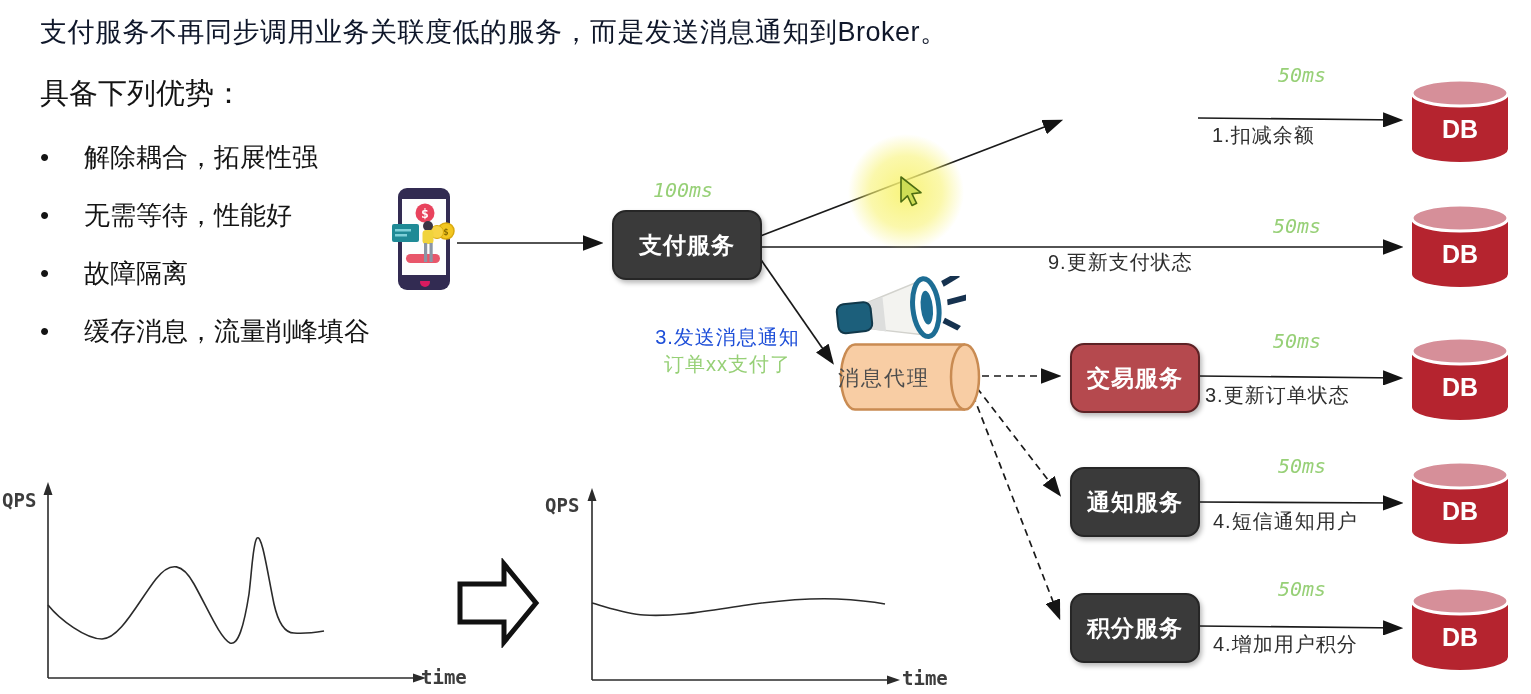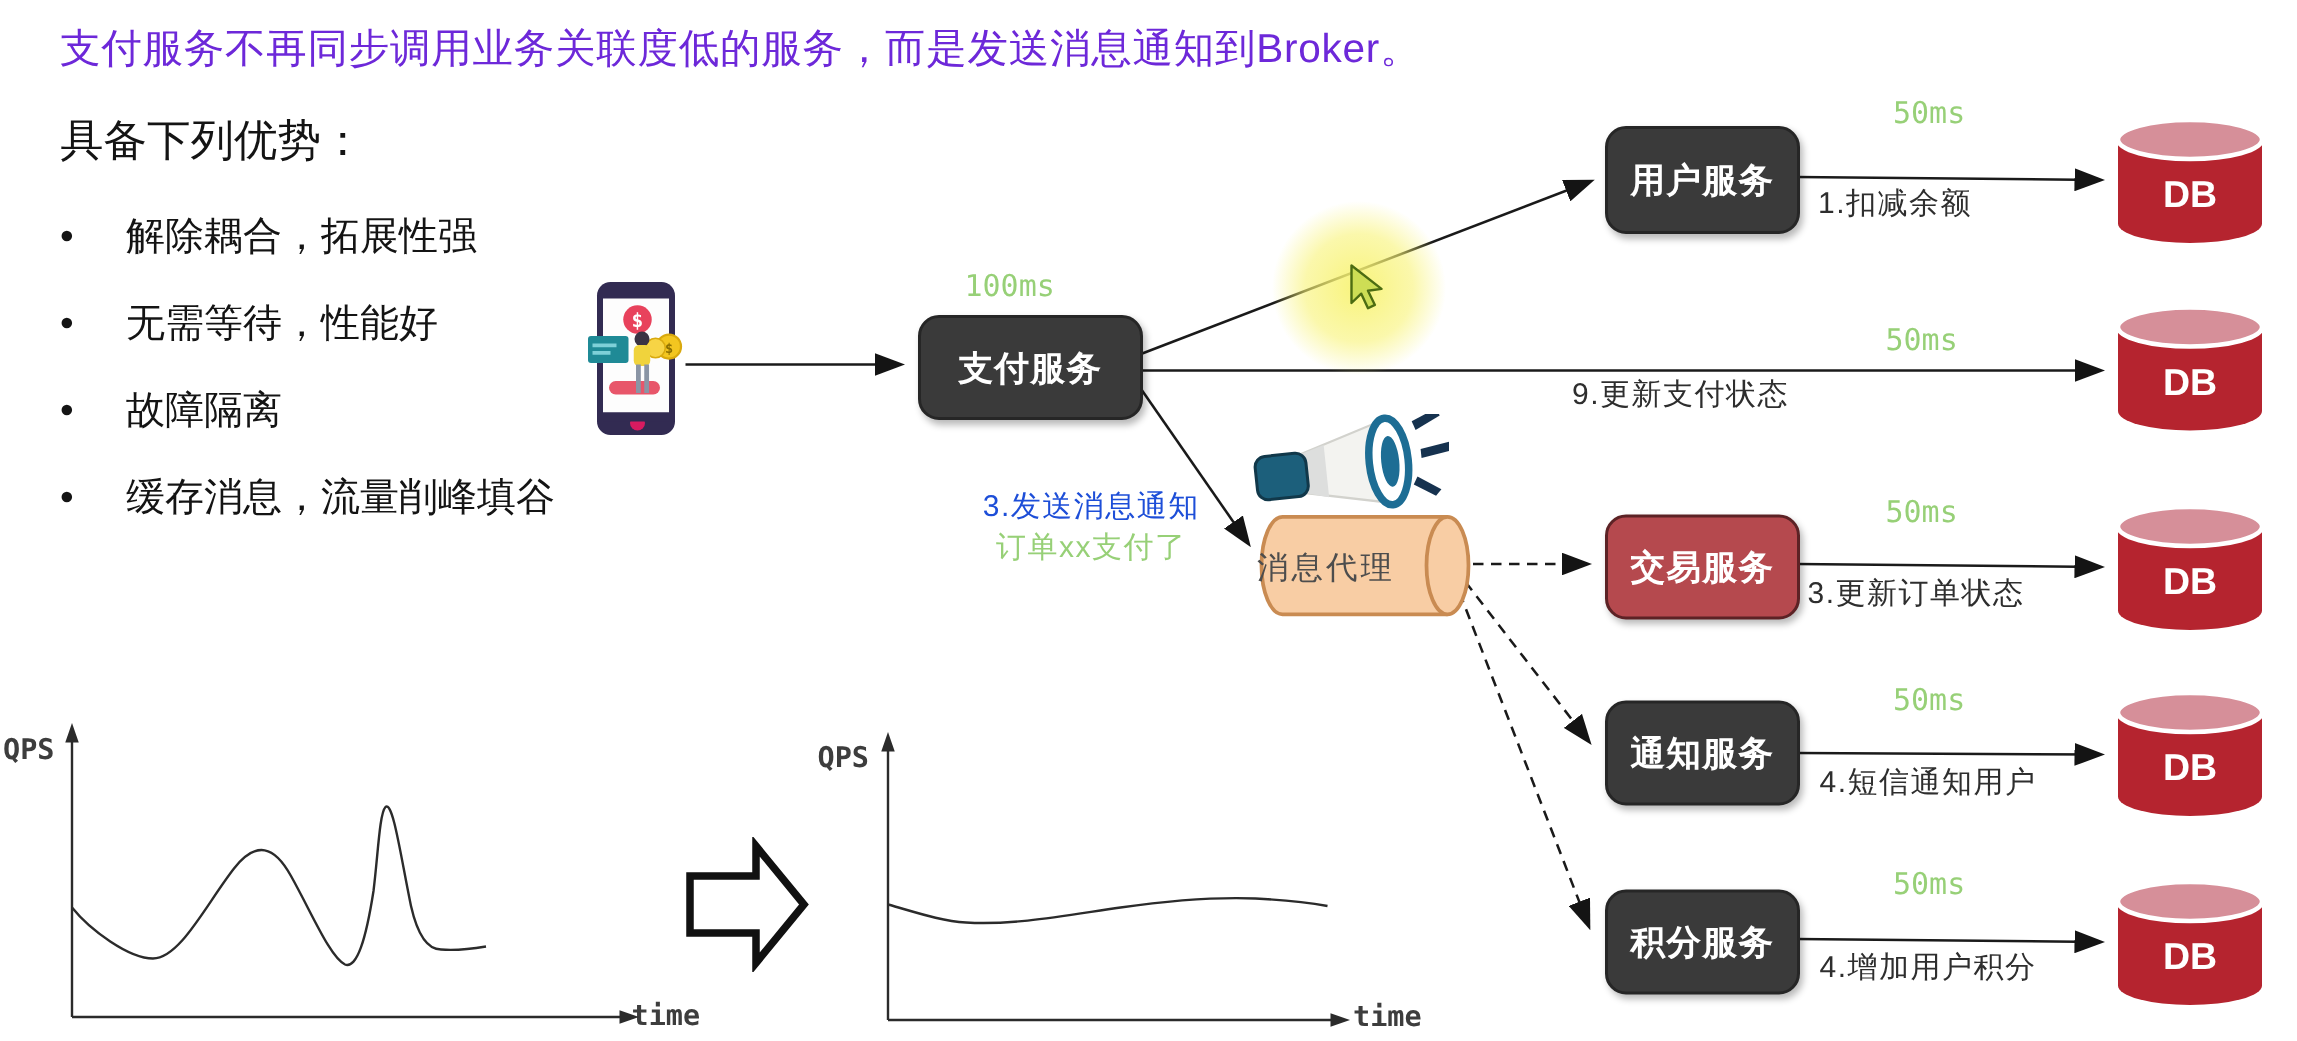--- a/index.html
+++ b/index.html
@@ -1,29 +1,29 @@
 <!DOCTYPE html>
 <html><head>
 <meta charset="utf-8">
 <style>
   html,body{margin:0;padding:0;background:#fff;}
   #stage{position:relative;width:1531px;height:694px;background:#ffffff;overflow:hidden;
          font-family:"Liberation Sans","DejaVu Sans",sans-serif;color:#1c1c1c;}
   .abs{position:absolute;}
-  .headline{left:40px;top:14px;font-size:27px;letter-spacing:.5px;color:#6d28d9;}
+  .headline{left:40px;top:14px;font-size:27px;letter-spacing:.5px;color:#0f172a;}
   .subtitle{left:40px;top:74px;font-size:29px;color:#141414;}
   .bullets{left:40px;top:128px;list-style:none;margin:0;padding:0;}
   .bullets li{height:58px;display:flex;align-items:center;font-size:26px;color:#141414;}
   .bullets .dot{width:44px;font-size:26px;color:#141414;}
   .svc{position:absolute;background:#3a3a3a;border:2px solid #262626;border-radius:14px;
        box-shadow:2px 3px 5px rgba(0,0,0,.28);display:flex;align-items:center;justify-content:center;
        color:#fff;font-weight:bold;font-size:23px;letter-spacing:1px;}
   .svc.red{background:#b5494e;border-color:#5c2225;}
   .lat{position:absolute;font-family:"DejaVu Sans Mono","Liberation Mono",monospace;
-       font-size:20px;color:#97d077;}
+       font-size:20px;color:#97d077;text-align:center;font-style:italic;}
   .act{position:absolute;font-size:20px;color:#2e2e2e;text-align:left;letter-spacing:1px;margin-top:32px;}
   .note{position:absolute;text-align:center;font-size:20px;letter-spacing:1px;}
   .note .n1{color:#1d4ed8;}
   .note .n2{color:#97d077;}
   .brokerlabel{position:absolute;text-align:left;font-size:21px;color:#4d4d4d;letter-spacing:2px;}
   .axis-label{position:absolute;font-family:"DejaVu Sans Mono","Liberation Mono",monospace;
        font-size:19px;color:#3d3d3d;font-weight:bold;}
   .glow{position:absolute;border-radius:50%;
         background:radial-gradient(closest-side,rgba(248,243,116,.95),rgba(248,243,116,.6) 62%,rgba(248,243,116,0));}
   svg{display:block;}
@@ -123,23 +123,20 @@
   <svg class="abs" style="left:838px;top:342px" width="144" height="70">
     <path d="M127,2.5 H17 A14,32.5 0 0 0 17,67.5 H127" fill="#f8cda4" stroke="#c98b52" stroke-width="2.5"></path>
     <ellipse cx="127" cy="35" rx="14" ry="32.5" fill="#f8cda4" stroke="#c98b52" stroke-width="2.5"></ellipse>
   </svg>
   <div class="brokerlabel" style="left:838px;top:364px;width:128px">消息代理</div>
   <div class="note" style="left:645px;top:324px;width:165px">
     <div class="n1">3.发送消息通知</div>
     <div class="n2">订单xx支付了</div>
   </div>
 
-  <div class="svc" style="left:1070px;top:84px;width:126px;height:68px">
-    <span>用户服务</span>
-    </div>
   <div class="svc red" style="left:1070px;top:343px;width:126px;height:66px">
     <span>交易服务</span>
     </div>
   <div class="svc" style="left:1070px;top:467px;width:126px;height:66px">
     <span>通知服务</span>
     </div>
   <div class="svc" style="left:1070px;top:593px;width:126px;height:66px">
     <span>积分服务</span>
     </div>
 

